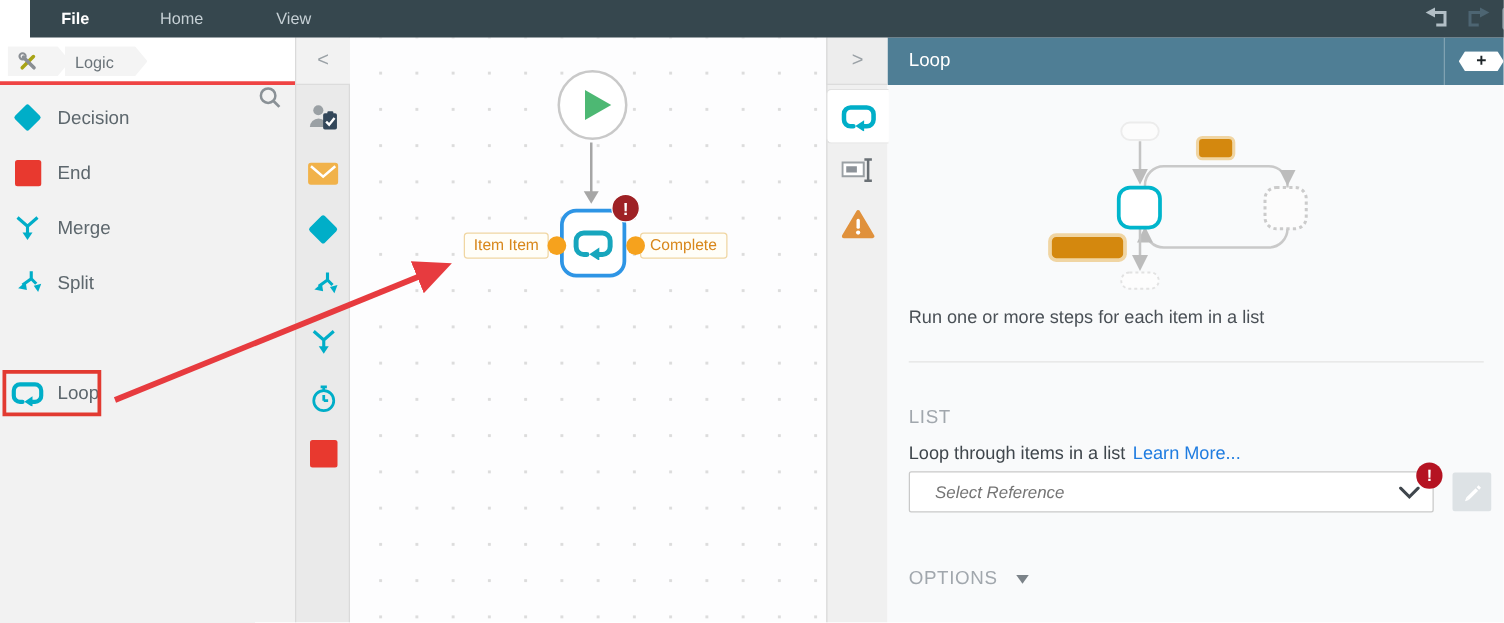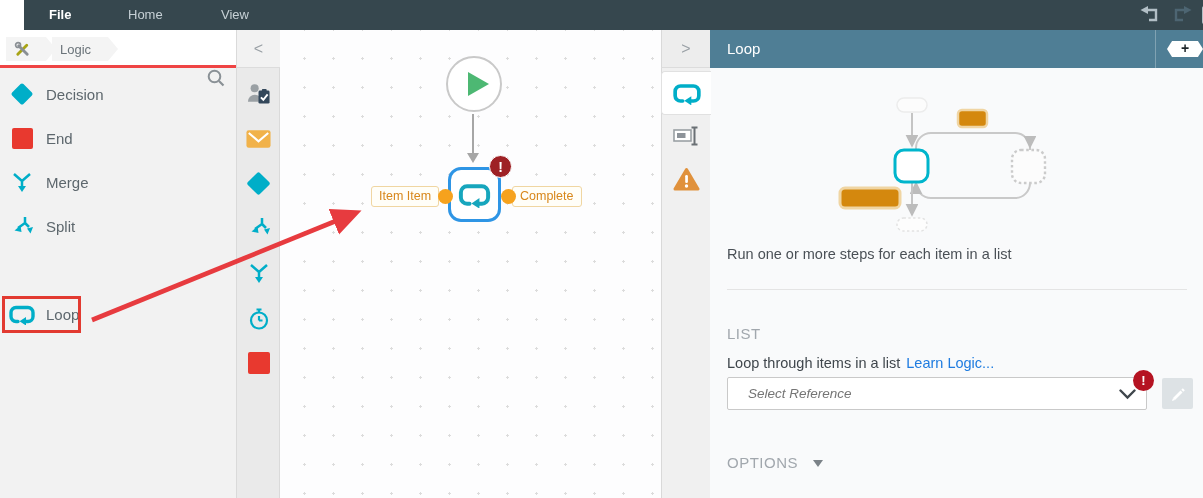--- a/index.html
+++ b/index.html
@@ -285,21 +285,21 @@
   <rect x="128" y="30" width="29" height="17" rx="4" fill="#d4880e" stroke="#f0d5a3" stroke-width="2.5"></rect>
   <rect x="10" y="108" width="60" height="20" rx="5" fill="#d4880e" stroke="#f0d5a3" stroke-width="3"></rect>
   <rect x="67" y="138" width="30" height="13" rx="6.5" fill="#fdfdfd" stroke="#e2e2e2" stroke-width="1.5" stroke-dasharray="2.4 2.4"></rect>
 </svg>
 
 <div id="panel-desc" class="abs">Run one or more steps for each item in a list</div>
 <div id="panel-hr" class="abs"></div>
 
 <div id="list-head" class="abs section-head">LIST</div>
 <div id="list-label-row" class="abs">
-  <span id="list-label">Loop through items in a list</span><span id="learn-more">Learn Logic...</span>
+  <span id="list-label">Loop through items in a list</span><span id="learn-more">Learn More...</span>
 </div>
 
 <div id="ref-select" class="abs">
   <input id="ref-input" readonly="" placeholder="Select Reference" style="">
   <svg id="ref-chevron" width="17" height="11" viewBox="0 0 17 11">
       <polyline points="1.5,1.5 8.5,8.5 15.5,1.5" stroke="#3f464c" stroke-width="2.4" fill="none" stroke-linecap="round"></polyline>
     </svg>
 </div>
 <div id="ref-badge" class="abs err-badge" style="background:#b51322">!</div>
 <div id="pencil-btn" class="abs">

